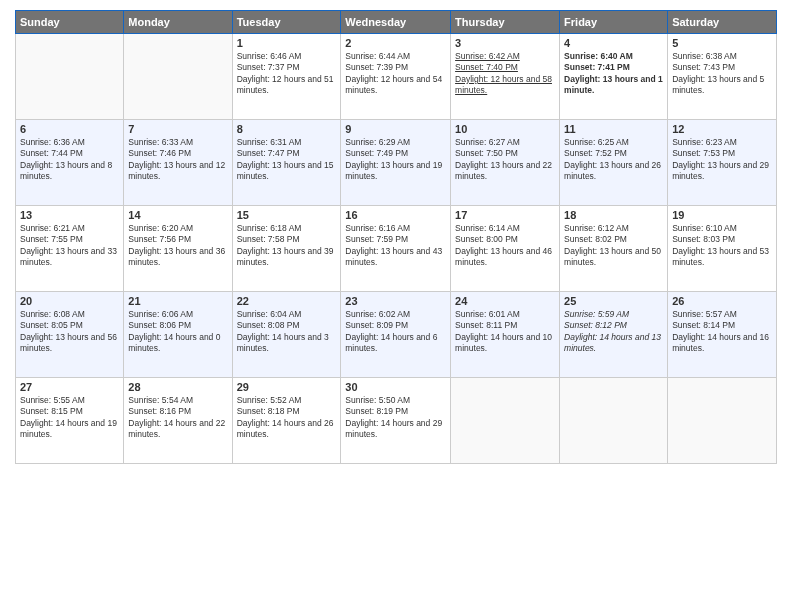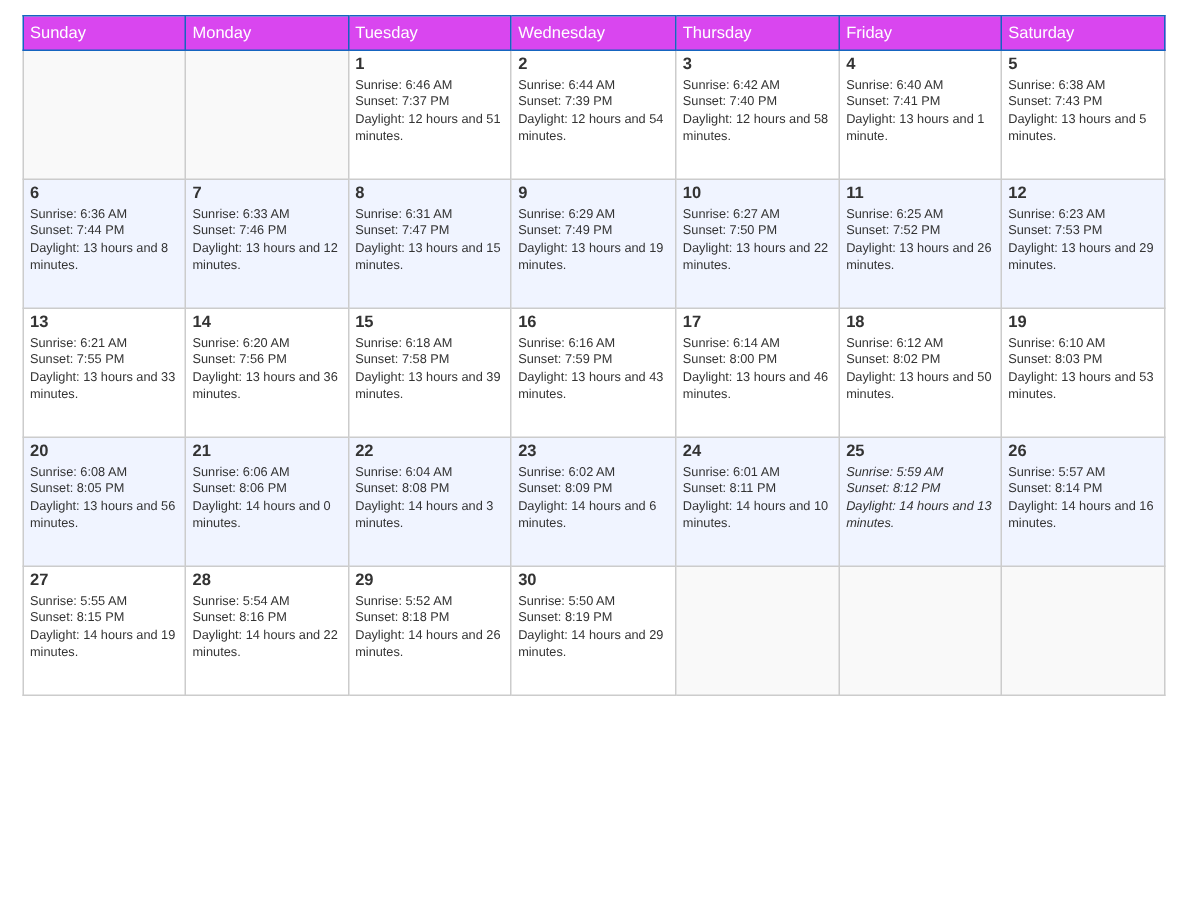--- a/index.html
+++ b/index.html
@@ -39,26 +39,26 @@
     .subtitle {
       font-size: 13px;
       color: #555;
     }
     .calendar {
       width: 100%;
       border-collapse: collapse;
       font-size: 9.5px;
     }
     .calendar thead tr th {
-      background: #d946ef;
+      background: #737373;
       color: #fff;
       padding: 5px 4px;
       text-align: left;
       font-size: 11px;
-      font-weight: normal;
+      font-weight: bold;
       border: 1px solid #1565C0;
     }
     .calendar tbody tr td {
       border: 1px solid #ccc;
       vertical-align: top;
       padding: 3px 4px;
       width: 113px;
       min-height: 70px;
       height: 86px;
     }
@@ -109,27 +109,27 @@
 Daylight: 12 hours and 51 minutes.</div>
           </td>
           <td>
             <span class="day-num">2</span>
             <div class="day-info" style="white-space: pre-line;">Sunrise: 6:44 AM
 Sunset: 7:39 PM
 Daylight: 12 hours and 54 minutes.</div>
           </td>
           <td>
             <span class="day-num">3</span>
-            <div class="day-info" style="white-space: pre-line;">Sunrise: 6:42 AM
+            <div class="day-info" style="white-space: pre-line; text-decoration: underline;">Sunrise: 6:42 AM
 Sunset: 7:40 PM
 Daylight: 12 hours and 58 minutes.</div>
           </td>
           <td>
             <span class="day-num">4</span>
-            <div class="day-info" style="white-space: pre-line;">Sunrise: 6:40 AM
+            <div class="day-info" style="white-space: pre-line; font-weight: bold;">Sunrise: 6:40 AM
 Sunset: 7:41 PM
 Daylight: 13 hours and 1 minute.</div>
           </td>
           <td>
             <span class="day-num">5</span>
             <div class="day-info" style="white-space: pre-line;">Sunrise: 6:38 AM
 Sunset: 7:43 PM
 Daylight: 13 hours and 5 minutes.</div>
           </td>
         </tr>

